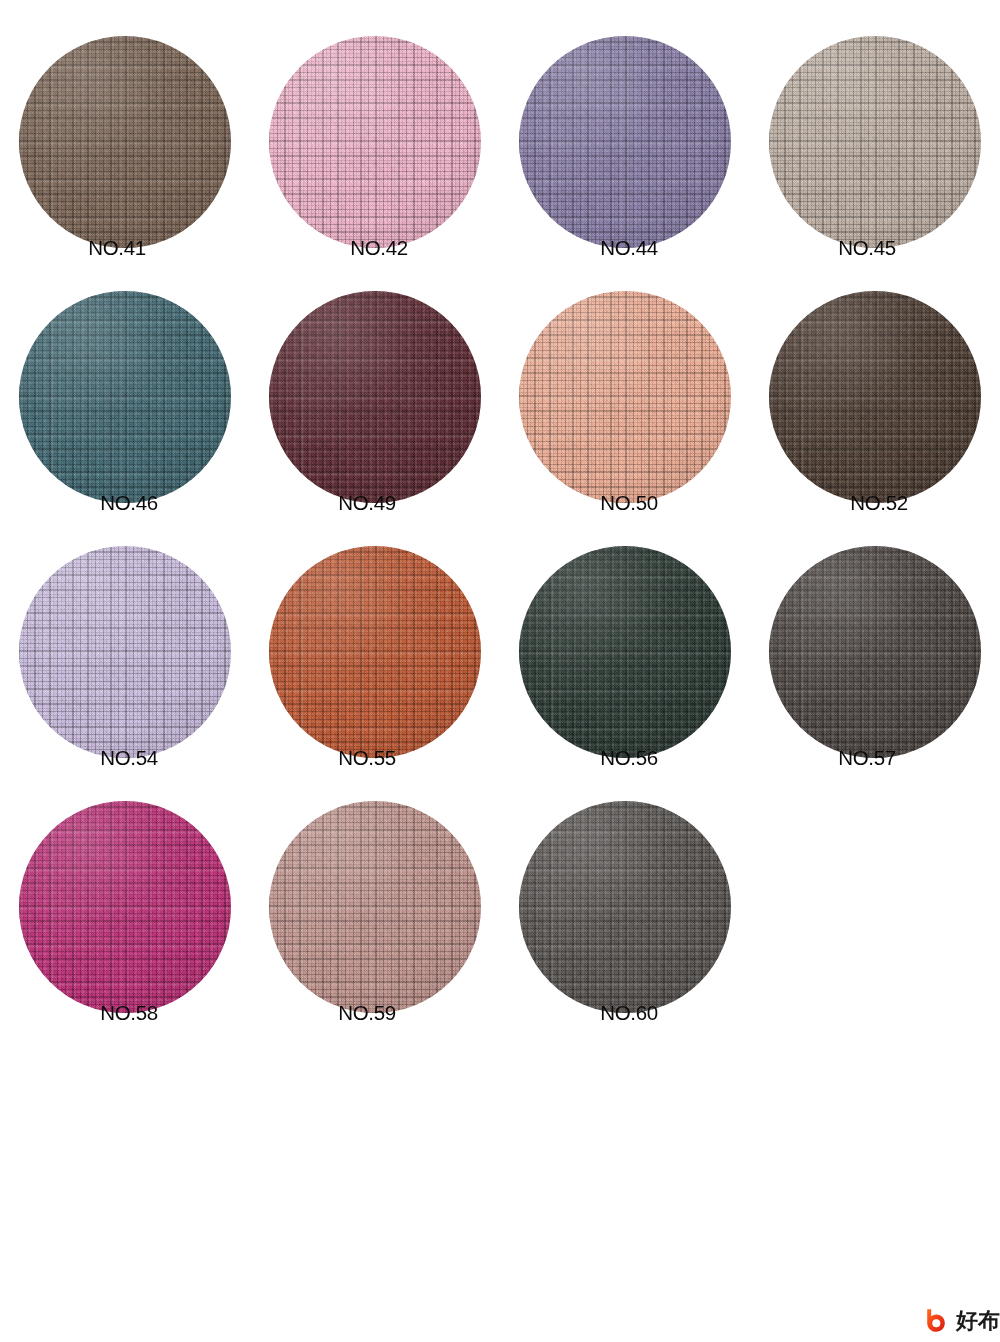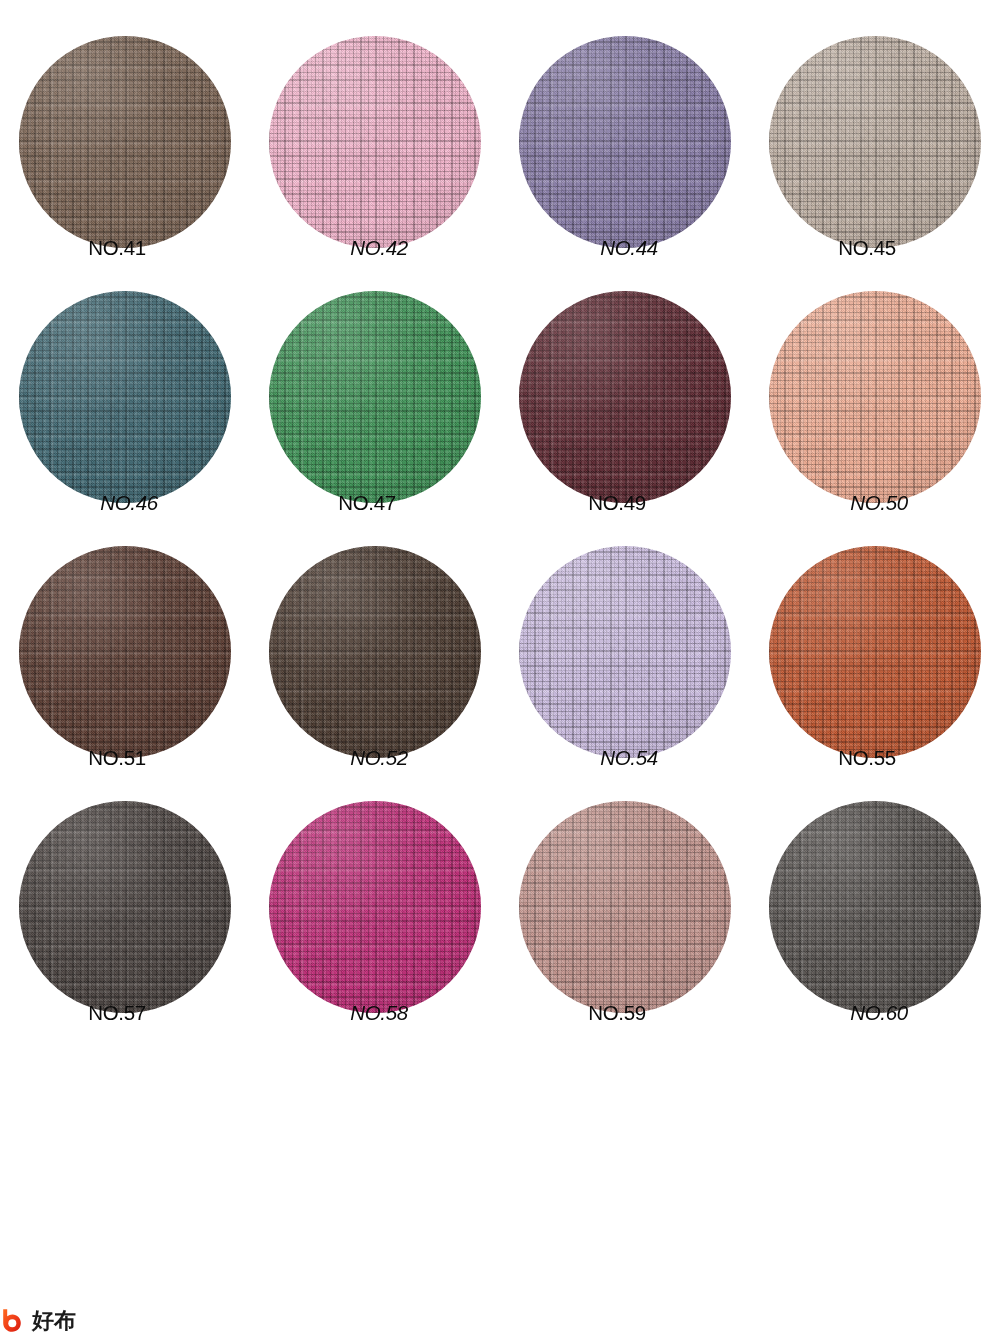--- a/index.html
+++ b/index.html
@@ -121,31 +121,31 @@
     text-align: center;
     font-family: "Liberation Sans", sans-serif;
     font-size: 20.5px;
     font-weight: 400;
     letter-spacing: -0.3px;
     color: #0b0b0b;
     white-space: nowrap;
   }
   
   .swatch-label.nudge-left { transform: translateX(-8px); }
-  .swatch-label.nudge-right { transform: translateX(4px); font-style: italic; }
+  .swatch-label.nudge-right { transform: translateX(4px); }
 
   
   .footer {
     position: absolute;
     left: 0;
     bottom: 8px;
     width: 1000px;
     display: flex;
     align-items: center;
-    justify-content: flex-start;
+    justify-content: flex-end;
   }
   .logo {
     display: flex;
     align-items: center;
     gap: 6px;
   }
   .logo-mark {
     width: 26px;
     height: 26px;
     position: relative;
@@ -211,60 +211,40 @@
           <div class="swatch-disc" style="background-color: rgb(62, 104, 115);">
             <div class="tex"></div>
             <div class="grain"></div>
             <div class="shade"></div>
           </div>
         </div>
         <div class="swatch-label nudge-right">NO.46</div>
       </div>
       <div class="swatch-cell">
         <div class="swatch-disc-wrap">
-          <div class="swatch-disc" style="background-color: rgb(60, 148, 85);">
-            <div class="tex"></div>
-            <div class="grain"></div>
-            <div class="shade"></div>
-          </div>
-        </div>
-        <div class="swatch-label nudge-left">NO.47</div>
-      </div>
-      <div class="swatch-cell">
-        <div class="swatch-disc-wrap">
           <div class="swatch-disc" style="background-color: rgb(94, 39, 48);">
             <div class="tex"></div>
             <div class="grain"></div>
             <div class="shade"></div>
           </div>
         </div>
         <div class="swatch-label nudge-left">NO.49</div>
       </div>
       <div class="swatch-cell">
         <div class="swatch-disc-wrap">
           <div class="swatch-disc" style="background-color: rgb(245, 176, 150);">
             <div class="tex"></div>
             <div class="grain"></div>
             <div class="shade"></div>
           </div>
         </div>
         <div class="swatch-label nudge-right">NO.50</div>
       </div>
       <div class="swatch-cell">
         <div class="swatch-disc-wrap">
-          <div class="swatch-disc" style="background-color: rgb(92, 59, 48);">
-            <div class="tex"></div>
-            <div class="grain"></div>
-            <div class="shade"></div>
-          </div>
-        </div>
-        <div class="swatch-label nudge-left">NO.51</div>
-      </div>
-      <div class="swatch-cell">
-        <div class="swatch-disc-wrap">
           <div class="swatch-disc" style="background-color: rgb(76, 58, 47);">
             <div class="tex"></div>
             <div class="grain"></div>
             <div class="shade"></div>
           </div>
         </div>
         <div class="swatch-label nudge-right">NO.52</div>
       </div>
       <div class="swatch-cell">
         <div class="swatch-disc-wrap">
@@ -278,20 +258,30 @@
       </div>
       <div class="swatch-cell">
         <div class="swatch-disc-wrap">
           <div class="swatch-disc" style="background-color: rgb(197, 87, 47);">
             <div class="tex"></div>
             <div class="grain"></div>
             <div class="shade"></div>
           </div>
         </div>
         <div class="swatch-label nudge-left">NO.55</div>
+      </div>
+      <div class="swatch-cell">
+        <div class="swatch-disc-wrap">
+          <div class="swatch-disc" style="background-color: rgb(39, 54, 47);">
+            <div class="tex"></div>
+            <div class="grain"></div>
+            <div class="shade"></div>
+          </div>
+        </div>
+        <div class="swatch-label nudge-right">NO.56</div>
       </div>
       <div class="swatch-cell">
         <div class="swatch-disc-wrap">
           <div class="swatch-disc" style="background-color: rgb(75, 67, 64);">
             <div class="tex"></div>
             <div class="grain"></div>
             <div class="shade"></div>
           </div>
         </div>
         <div class="swatch-label nudge-left">NO.57</div>

